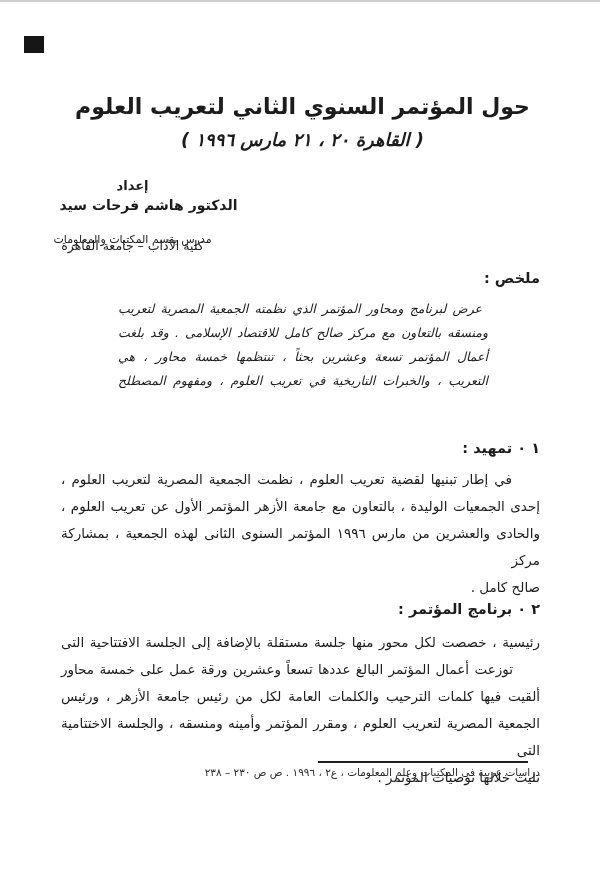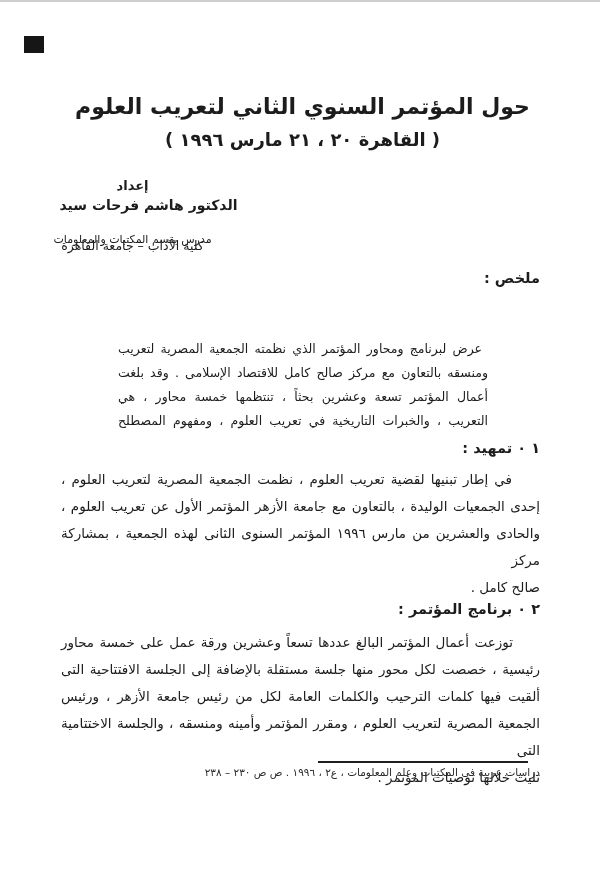--- a/index.html
+++ b/index.html
@@ -17,37 +17,36 @@
 
   .scan-edge { top:0; left:0; width:600px; height:2px; background:#cfcfcf; }
   .corner-mark { left:24px; top:36px; width:20px; height:17px; background:#161616; }
 
   .title-line1 {
     top:94px; left:70px; width:465px;
     text-align:center; font-size:22px; font-weight:bold;
   }
   .title-line2 {
     top:129px; left:70px; width:465px;
-    text-align:center; font-size:18px; font-weight:bold;
+    text-align:center; font-size:18px; font-weight:bold;font-style:italic;
   }
   .author-line { position:absolute; left:0; width:265px; text-align:center; }
   .author-label { top:178px; font-size:13px; font-weight:bold; }
   .author-name  { top:197px; font-size:14px; font-weight:bold;margin-left:16px; }
   .author-role  { top:233px; font-size:11px; }
   .author-aff   { top:238px; font-size:12.5px; }
 
   .abstract-heading {
     top:270px; right:60px;
     font-size:14.5px; font-weight:bold; text-align:right;
   }
   .abstract-block {
     top:297px; right:112px; width:370px;
-    font-size:12.5px; 
+    font-size:12.5px; font-style:italic;
     line-height:24px;
-    margin-top:40px;
   }
   .section-heading {
     right:60px; font-size:14.5px; font-weight:bold; text-align:right;
   }
   .sec1-heading { top:440px; }
   .sec2-heading { top:601px; }
   .body-block {
     right:60px; width:479px;
     font-size:13.5px; line-height:27px;
   }
@@ -97,21 +96,21 @@
 <div class="abs body-block sec1-para">
   <div class="jline ind28">في إطار تبنيها لقضية تعريب العلوم ، نظمت الجمعية المصرية لتعريب العلوم ،</div>
   <div class="jline">إحدى الجمعيات الوليدة ، بالتعاون مع جامعة الأزهر المؤتمر الأول عن تعريب العلوم ،</div>
   <div class="jline">والحادى والعشرين من مارس ١٩٩٦ المؤتمر السنوى الثانى لهذه الجمعية ، بمشاركة مركز</div>
   <div class="lline">صالح كامل .</div>
 </div>
 
 <div class="abs section-heading sec2-heading rtl">٢ ٠ برنامج المؤتمر :</div>
 
 <div class="abs body-block sec2-para">
+  <div class="jline">رئيسية ، خصصت لكل محور منها جلسة مستقلة بالإضافة إلى الجلسة الافتتاحية التى</div>
   <div class="jline ind27">توزعت أعمال المؤتمر البالغ عددها تسعاً وعشرين ورقة عمل على خمسة محاور</div>
-  <div class="jline">رئيسية ، خصصت لكل محور منها جلسة مستقلة بالإضافة إلى الجلسة الافتتاحية التى</div>
   <div class="jline">ألقيت فيها كلمات الترحيب والكلمات العامة لكل من رئيس جامعة الأزهر ، ورئيس</div>
   <div class="jline">الجمعية المصرية لتعريب العلوم ، ومقرر المؤتمر وأمينه ومنسقه ، والجلسة الاختتامية التى</div>
   <div class="lline">تليت خلالها توصيات المؤتمر .</div>
 </div>
 
 <div class="abs footnote-rule"></div>
 <div class="abs footer-citation rtl">دراسات عربية فى المكتبات وعلم المعلومات ، ع٢ ، ١٩٩٦ . ص ص ٢٣٠ – ٢٣٨</div>
 
 </body></html>

